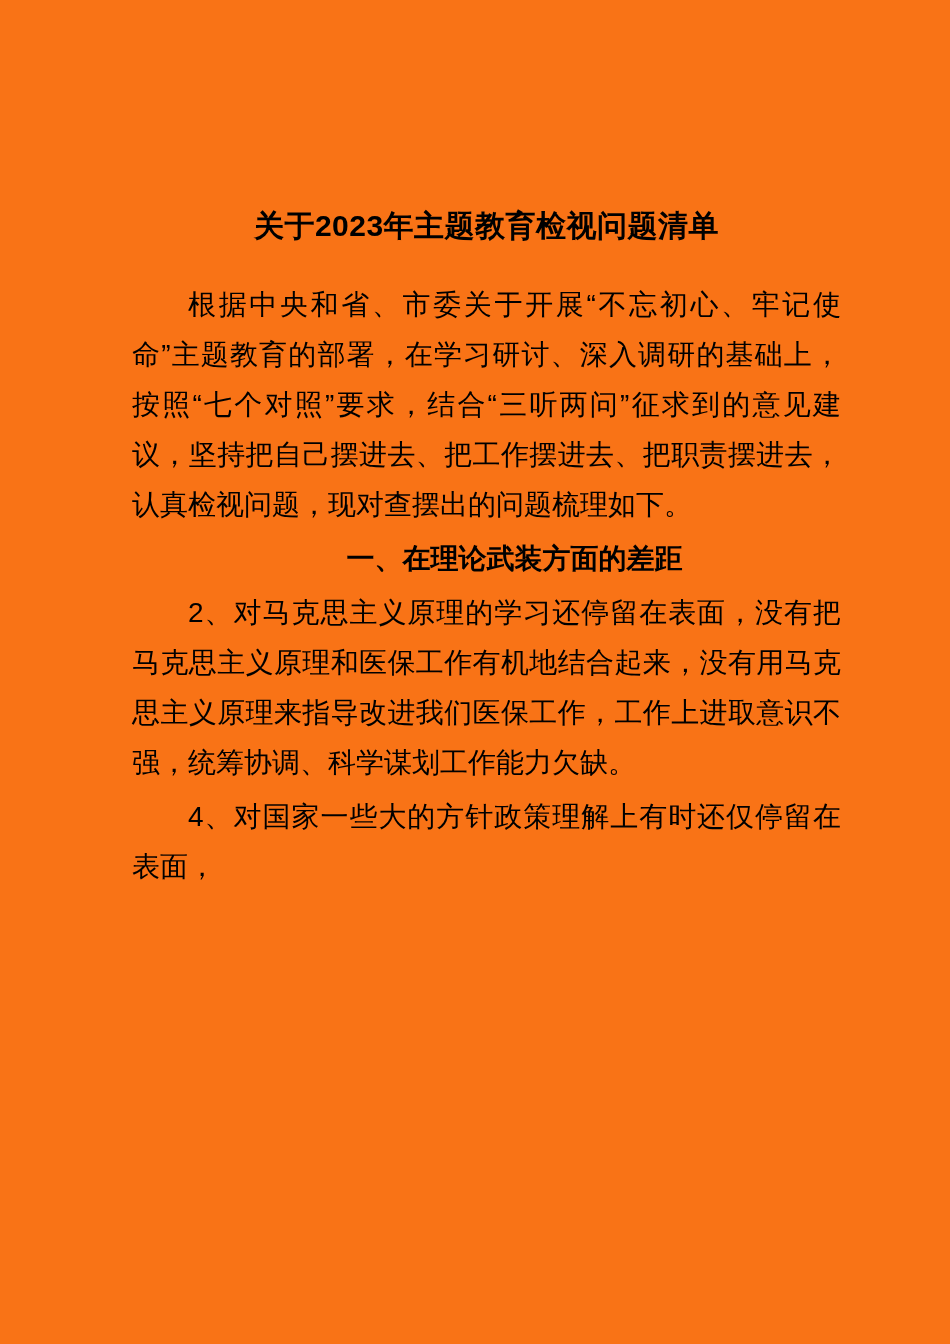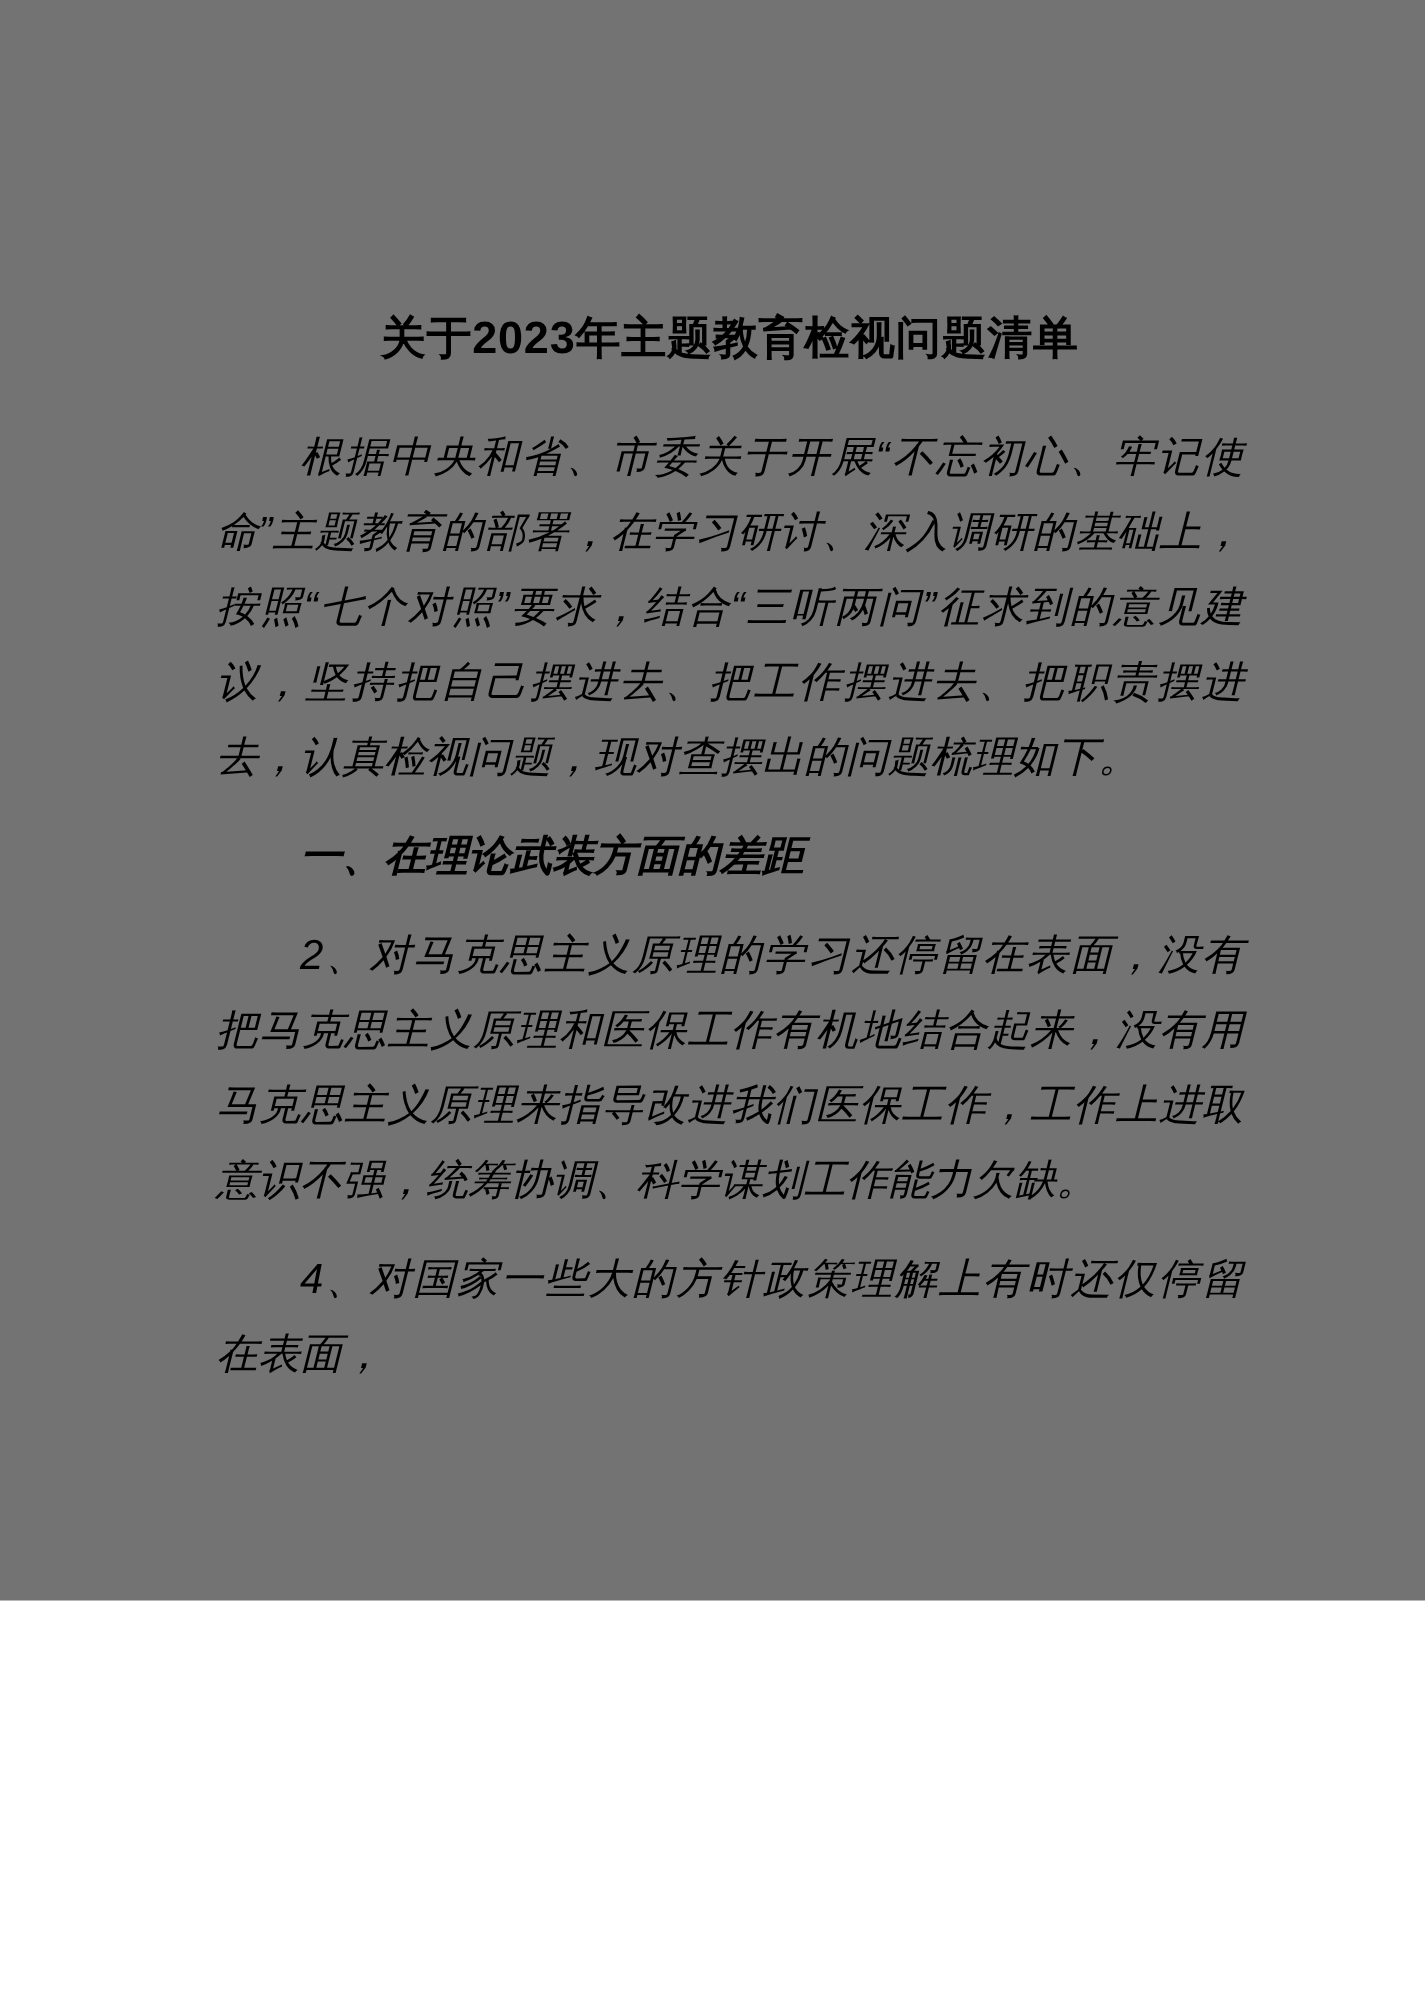--- a/index.html
+++ b/index.html
@@ -10,44 +10,43 @@
   body {
     width: 950px;
     height: 1344px;
     font-family: "Liberation Sans", "DejaVu Sans", sans-serif;
     color: #000000;
     overflow: hidden;
   }
   .page {
     box-sizing: border-box;
     width: 950px;
-    height: 1067px;
+    height: 1344px;
     padding: 202px 105px 12px 128px;
-    background: #737373;
+    background: #f97316;
   }
   .doc-title {
     font-size: 30px;
     font-weight: bold;
     text-align: center;
     line-height: 48px;
     margin: 0 0 30px 0;
     letter-spacing: 0.5px;
   }
   .para {
     font-size: 28px;
     line-height: 50px;
-    margin: 16px;
+    margin: 4px;
     text-align: justify;
     text-indent: 2em;
     word-break: break-all;
-    font-style: italic;
   }
   .para.heading {
     font-weight: bold;
-    text-align: left;
+    text-align: center;
   }
   .bold-run {
     font-weight: bold;
   }
 </style>
 </head>
 <body>
 
 <div class="page">
   <h1 class="doc-title">关于2023年主题教育检视问题清单</h1>

